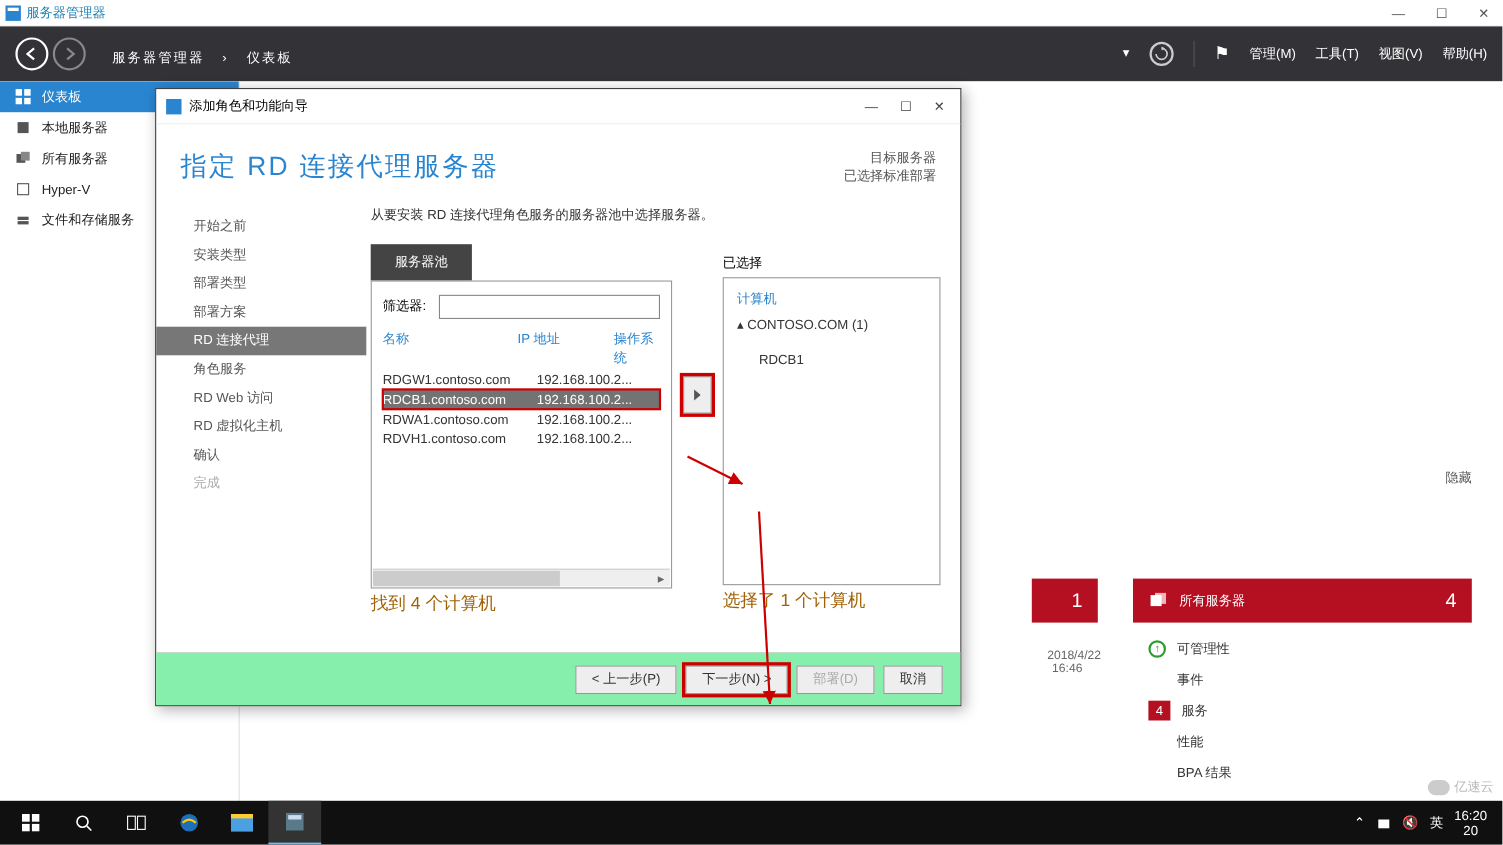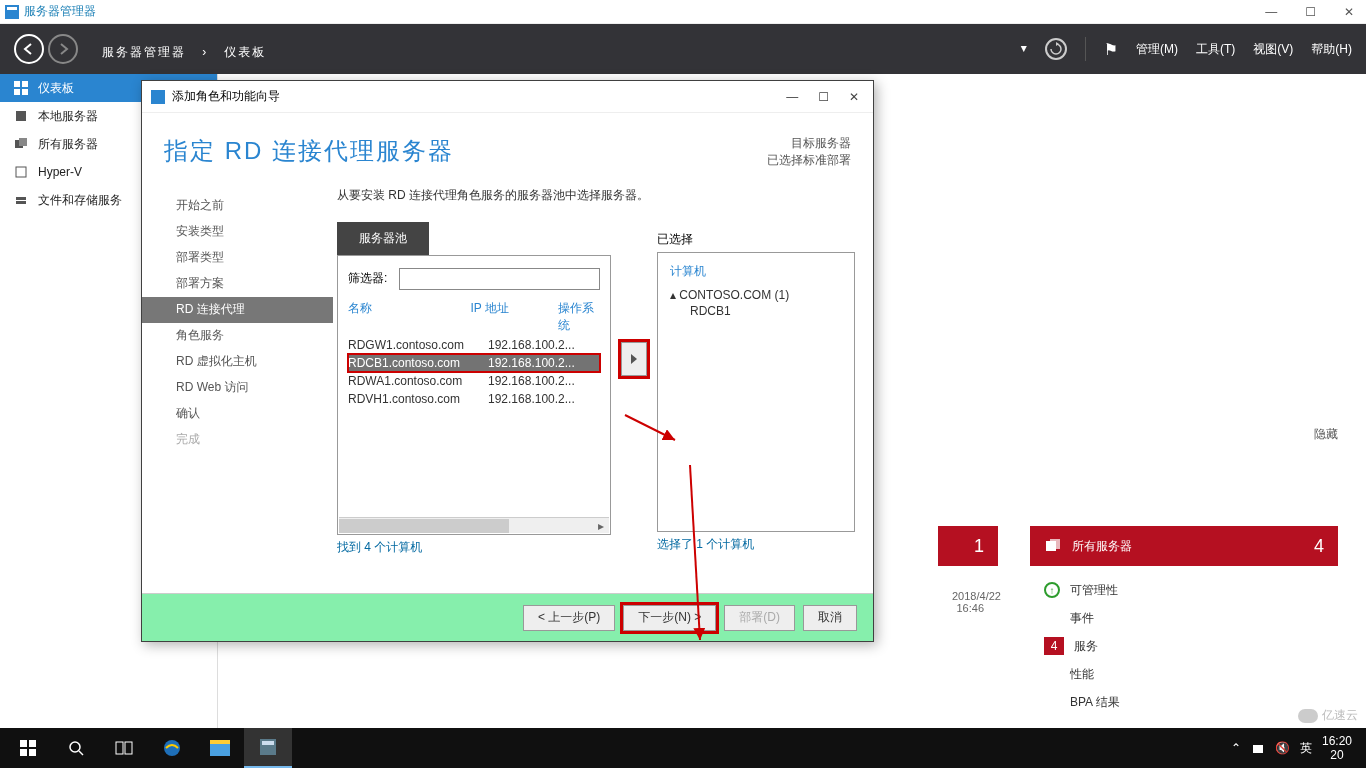--- a/index.html
+++ b/index.html
@@ -59,25 +59,25 @@
 .pool-cols span:nth-child(1){width:140px}
 .pool-cols span:nth-child(2){width:100px}
 .pool-rows{padding:0 10px}
 .pool-row{display:flex;height:18px;align-items:center;font-size:12px;color:#333}
 .pool-row span:nth-child(1){width:140px}
 .pool-row span:nth-child(2){width:100px}
 .pool-row.sel{background:#737373;color:#fff;outline:2px solid #c00;outline-offset:-1px}
 .pool-scroll{position:absolute;bottom:1px;left:1px;right:1px;height:16px;background:#efefef;border-top:1px solid #ccc}
 .pool-scroll .thumb{position:absolute;left:0;top:1px;width:170px;height:14px;background:#ccc}
 .pool-scroll .arr{position:absolute;right:0;top:0;width:16px;height:16px;display:flex;align-items:center;justify-content:center;color:#666}
-.pool-footer{font-size:12px;color:#0369a1;padding-top:4px}
+.pool-footer{font-size:16px;color:#a16207;padding-top:4px}
 .selected-box{border:1px solid #999;height:280px;padding:10px 12px;width:198px}
 .selected-box h4{color:#2a85d0;font-weight:normal;margin-bottom:8px}
 .selected-box .tree-parent{color:#333}
-.selected-box .tree-child{padding-left:20px;color:#333;margin-top:2px}
+.selected-box .tree-child{padding-left:20px;color:#333;margin-top:18px}
 .two-col{display:flex;gap:10px;align-items:flex-start}
 .move-btn{width:26px;height:34px;border:1px solid #999;background:#eee;display:flex;align-items:center;justify-content:center;margin-top:120px;outline:3px solid #c00}
 .wiz-foot{position:absolute;bottom:0;left:0;right:0;height:48px;border-top:1px solid #ccc;background:#86efac;display:flex;align-items:center;justify-content:flex-end;gap:8px;padding:0 16px}
 .wiz-btn{height:26px;padding:0 14px;border:1px solid #999;background:#eee;color:#333;font-size:12px;display:flex;align-items:center}
 .wiz-btn.primary{outline:3px solid #c00}
 .wiz-btn:disabled,.wiz-btn.disabled{color:#aaa}
 .arrow-ann{position:absolute;pointer-events:none;z-index:11}
 .taskbar{position:absolute;bottom:0;left:0;right:0;height:40px;background:#101010;display:flex;align-items:center;padding:0 4px;color:#fff}
 .taskbar .tb-item{width:48px;height:40px;display:flex;align-items:center;justify-content:center}
 .taskbar .tb-item.active{background:#333;border-bottom:2px solid #76b9ed}
@@ -262,22 +262,22 @@
     </div>
   </div>
   <div class="wiz-body">
     <div class="wiz-nav">
       <div class="wiz-nav-item done">开始之前</div>
       <div class="wiz-nav-item done">安装类型</div>
       <div class="wiz-nav-item done">部署类型</div>
       <div class="wiz-nav-item done">部署方案</div>
       <div class="wiz-nav-item current">RD 连接代理</div>
       <div class="wiz-nav-item done">角色服务</div>
+      <div class="wiz-nav-item">RD Web 访问</div>
       <div class="wiz-nav-item">RD 虚拟化主机</div>
-      <div class="wiz-nav-item">RD Web 访问</div>
       <div class="wiz-nav-item">确认</div>
       <div class="wiz-nav-item disabled">完成</div>
     </div>
     <div class="wiz-main">
       <div class="wiz-desc">从要安装 RD 连接代理角色服务的服务器池中选择服务器。</div>
       <div class="two-col">
         <div style="flex:1">
           <div class="pool-tabs">
               <div class="pool-tab">服务器池</div>
             </div>

